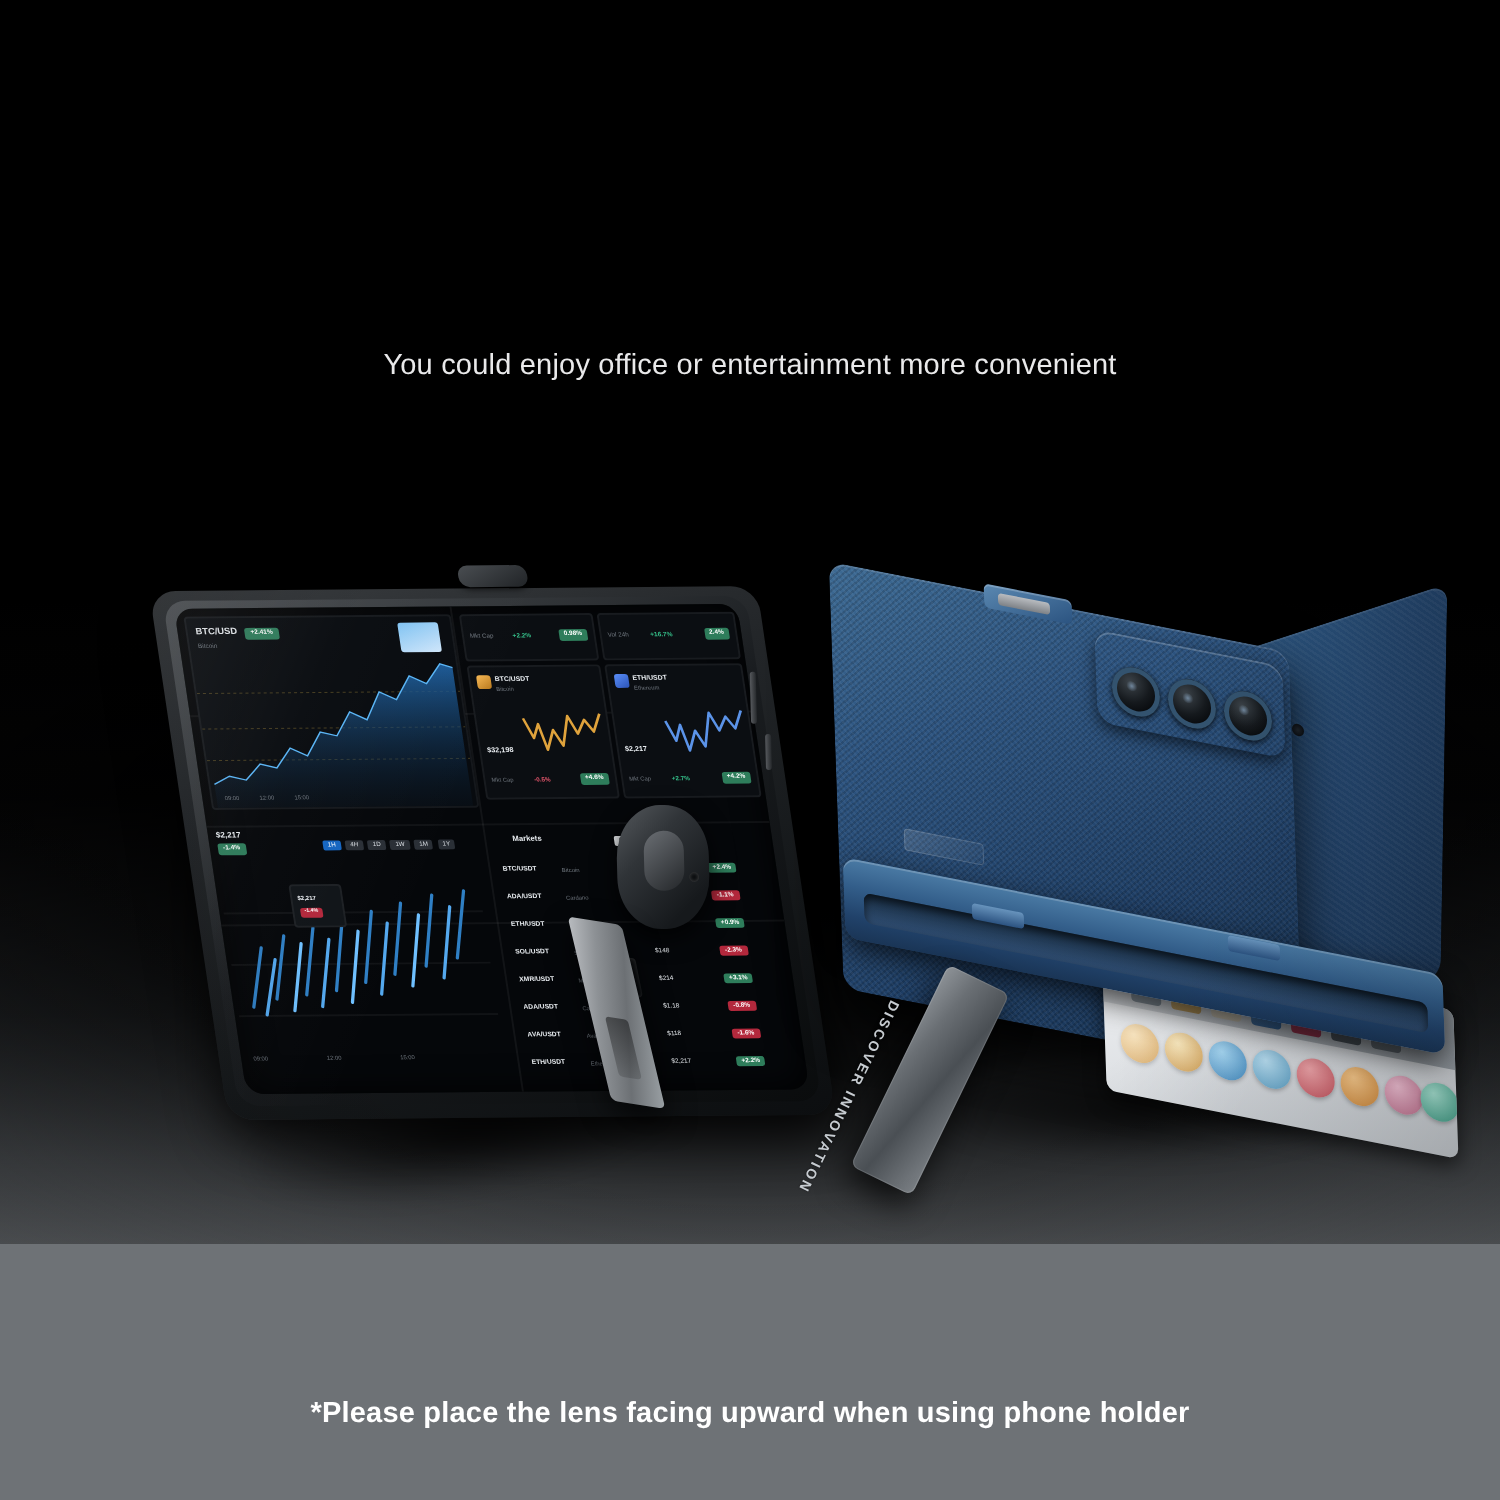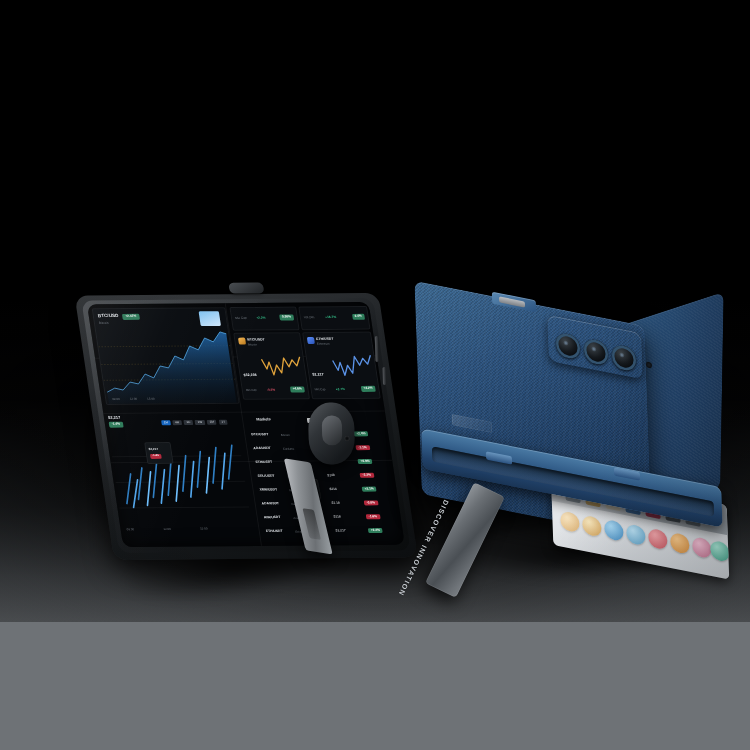--- a/index.html
+++ b/index.html
@@ -422,16 +422,18 @@
     <div class="dr-channel"></div>
     <div class="dr-notch" style="left:86px;top:166px;"></div>
     <div class="dr-notch" style="left:214px;top:182px;"></div>
 
     <div class="dr-stand"></div>
     <div class="dr-stand-txt">DISCOVER INNOVATION</div>
   </div>
 
   <div class="bg-vignette"></div>
 
+  <div class="subhead">You could enjoy office or entertainment more convenient</div>
 
   <div class="footer-band"></div>
+  <div class="footer-note">*Please place the lens facing upward when using phone holder</div>
 
 </div>
 
 </body></html>

